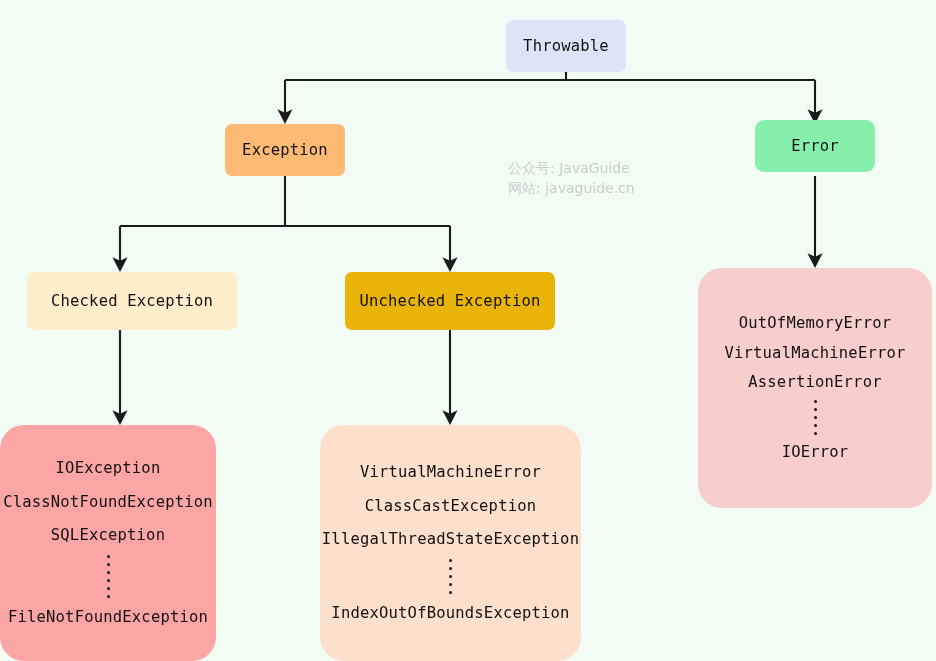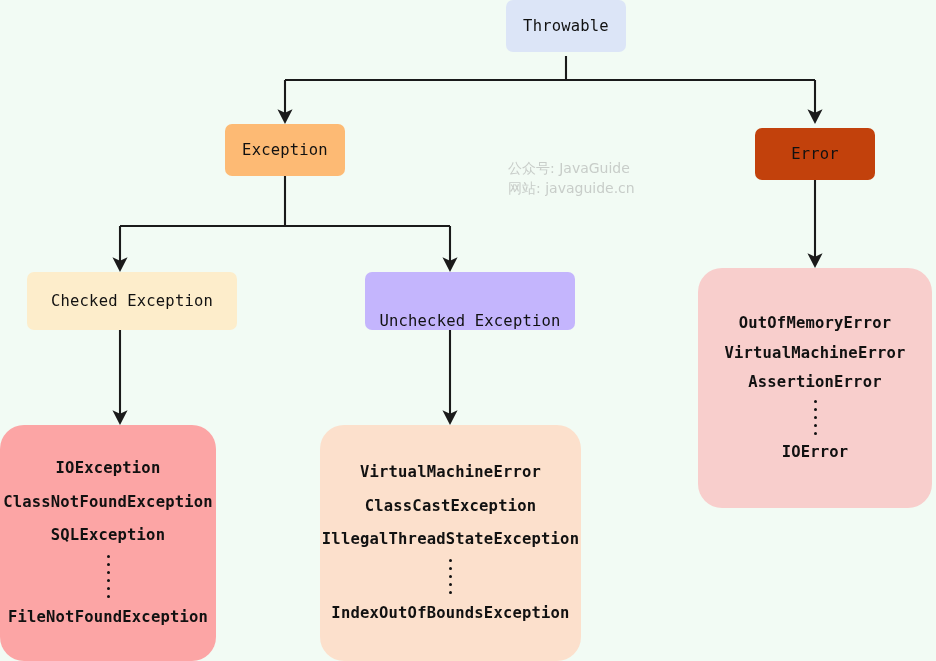--- a/index.html
+++ b/index.html
@@ -37,45 +37,44 @@
     color: #111111;
     letter-spacing: 0.2px;
   }
   .node-simple {
     font-size: 15.5px;
     border-radius: 7px;
   }
   .node-list {
     border-radius: 24px;
     font-size: 15.5px;
-    font-weight: bold;
   }
   .list-line {
     line-height: 1.0;
     white-space: nowrap;
   }
   .vdots {
     display: flex;
     flex-direction: column;
     align-items: center;
     justify-content: center;
   }
   .vdots i {
     display: block;
     width: 3px;
     height: 3px;
     border-radius: 50%;
     background: #111111;
     margin: 2.5px 0;
   }
-  #n-throwable { left: 506px; top: 0;  width: 120px; height: 52px; background: #dce5f7; }
+  #n-throwable { left: 506px; top: 20px;  width: 120px; height: 52px; background: #dce5f7; }
   #n-exception { left: 225px; top: 124px; width: 120px; height: 52px; background: #fdba74; }
-  #n-error     { left: 755px; top: 128px; width: 120px; height: 52px; background: #c2410c; }
+  #n-error     { left: 755px; top: 120px; width: 120px; height: 52px; background: #86efac; border-radius: 9px; }
   #n-checked   { left: 27px;  top: 272px; width: 210px; height: 58px; background: #fdedcb; }
-  #n-unchecked { left: 365px; top: 272px; width: 210px; height: 58px; background: #c4b5fd; justify-content: flex-end; }
+  #n-unchecked { left: 345px; top: 272px; width: 210px; height: 58px; background: #eab308; }
   #n-checked-list   { left: 0px;   top: 425px; width: 216px; height: 236px; background: #fca5a5; }
   #n-unchecked-list { left: 320px; top: 425px; width: 261px; height: 236px; background: #fce0cc; }
   #n-error-list     { left: 698px; top: 268px; width: 234px; height: 240px; background: #f8cecc; }
   #n-checked-list .list-line,
   #n-unchecked-list .list-line { margin: 9px 0; }
   #n-error-list .list-line { margin: 7px 0; }
   #watermark {
     position: absolute;
     left: 508px;
     top: 158px;

